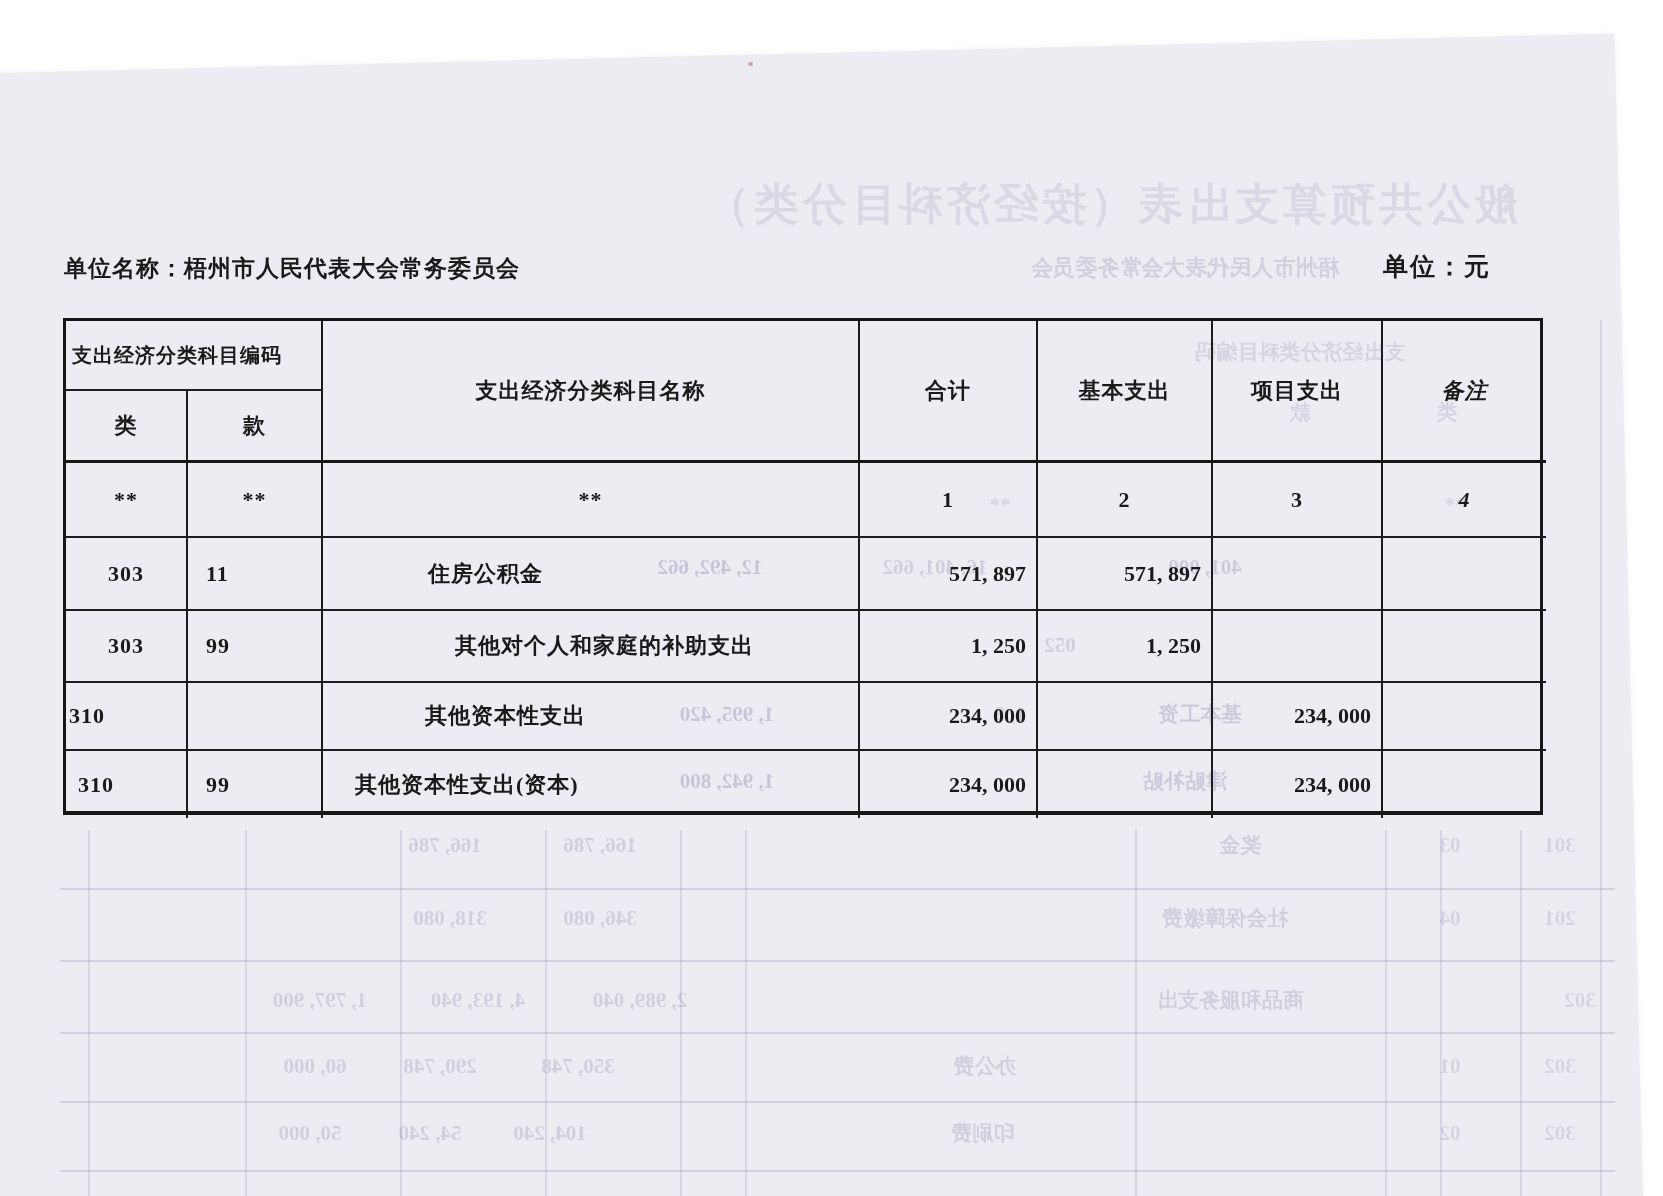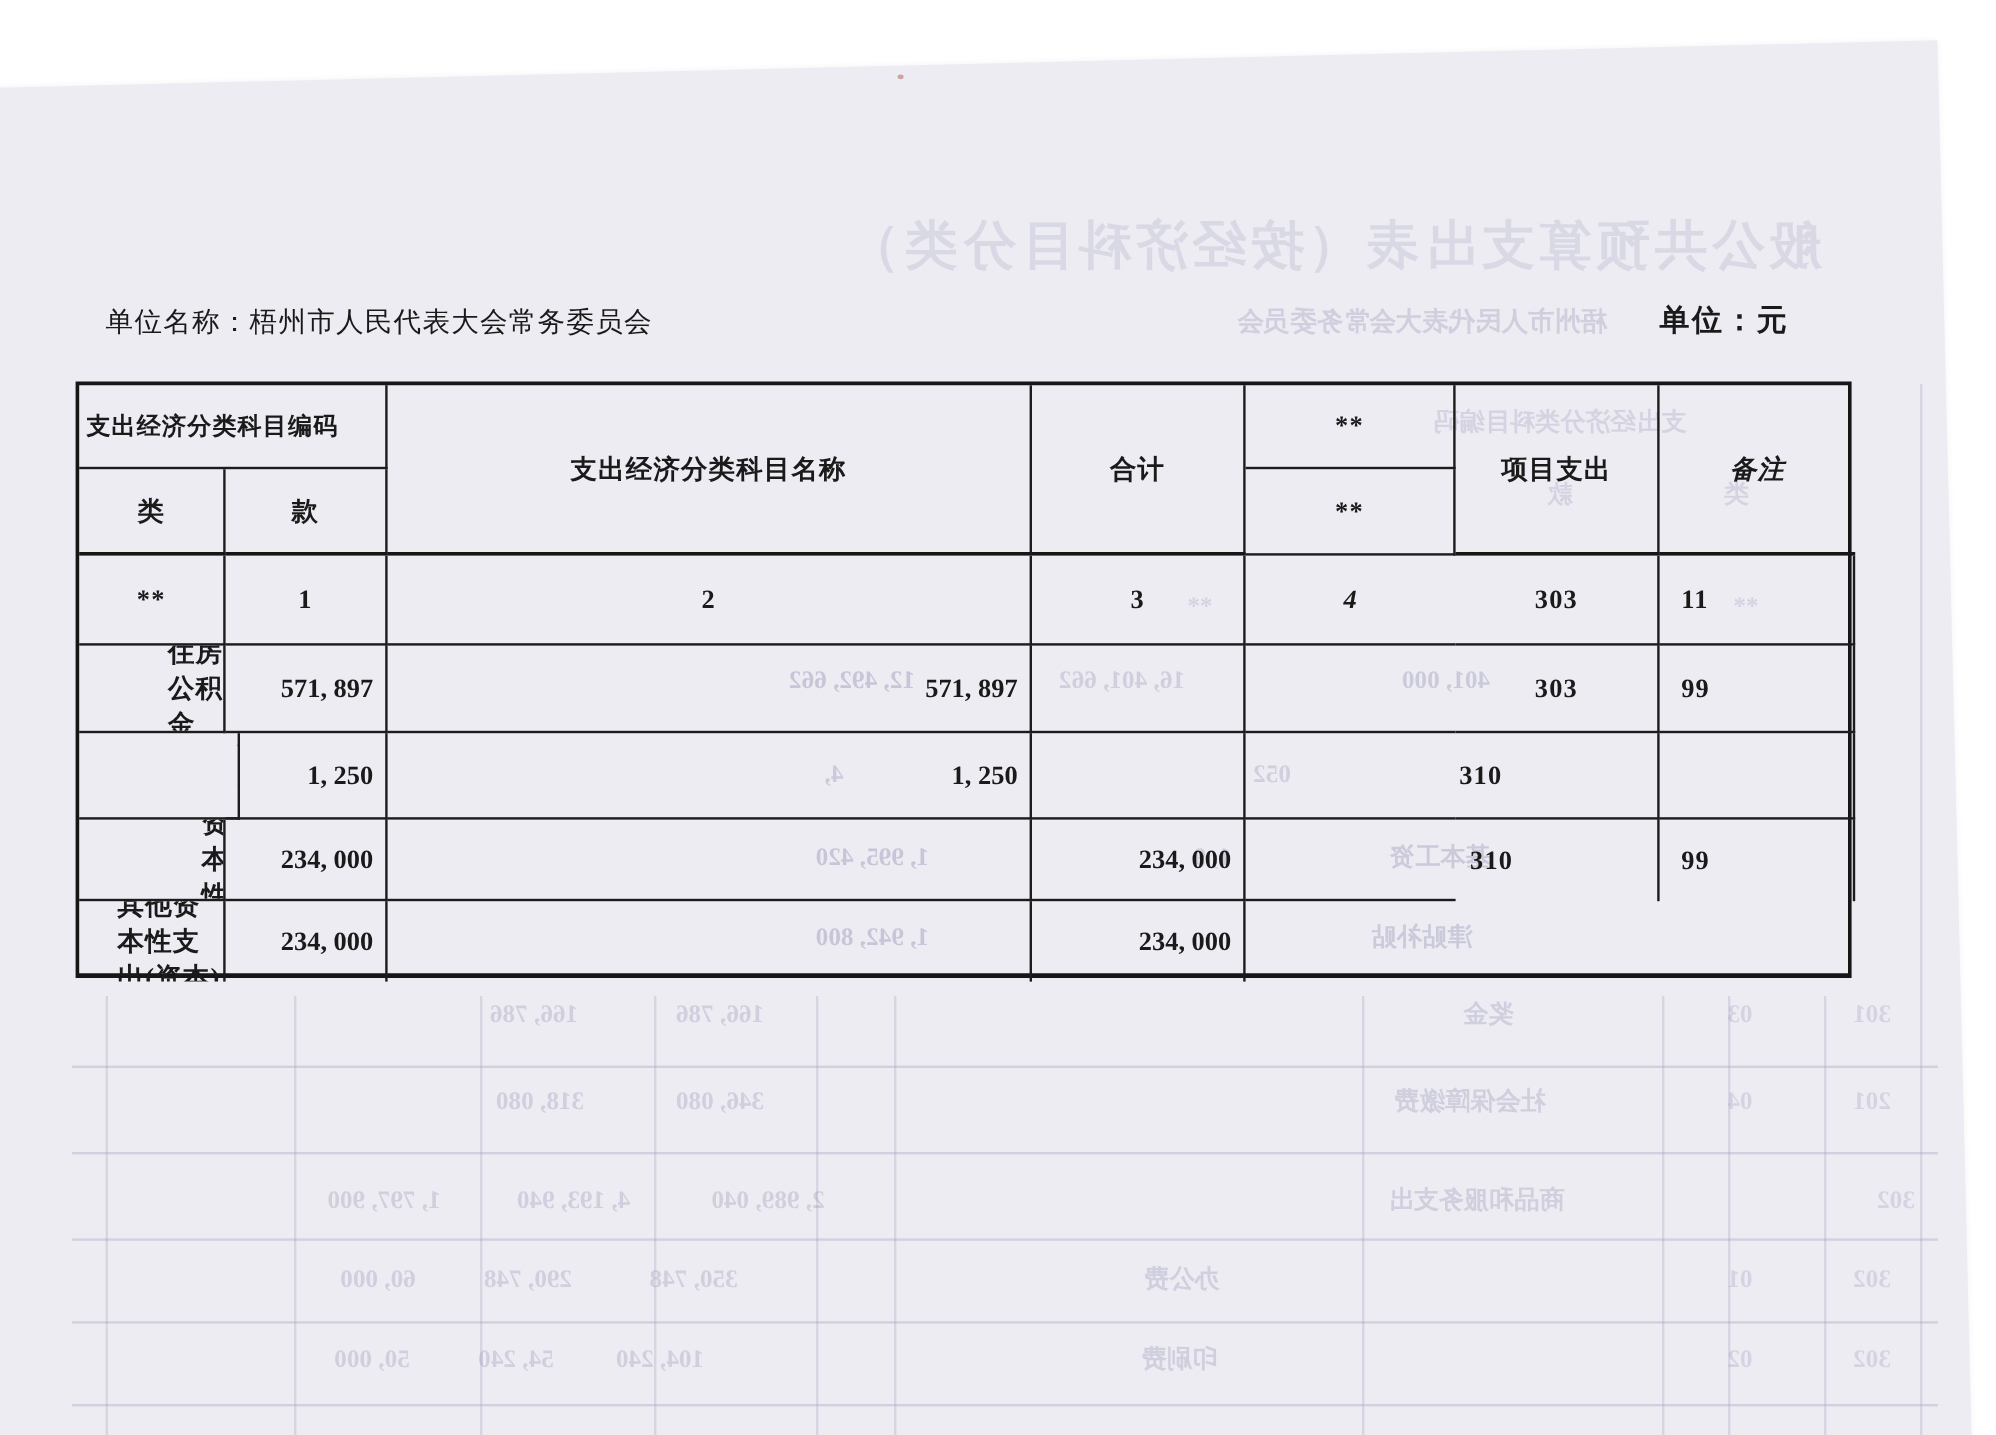--- a/index.html
+++ b/index.html
@@ -18,21 +18,21 @@
   .bleed{position:absolute;transform:translate(-50%,-50%) scaleX(-1);
          color:#8f8db0;white-space:nowrap;font-weight:700;line-height:1;}
   .b21{font-size:21px;} .b22{font-size:22px;} .b44{font-size:44px;letter-spacing:4px;}
   .o20{opacity:.20;} .o25{opacity:.25;} .o30{opacity:.30;} .o35{opacity:.35;} .o40{opacity:.40;}
   .bline{position:absolute;height:2px;background:rgba(152,150,182,.32);}
   .bvline{position:absolute;width:2px;background:rgba(152,150,182,.26);}
   
   #content{z-index:3;}
   #title{position:absolute;left:40px;top:168px;width:1580px;text-align:center;
          font-size:46px;font-weight:700;letter-spacing:3px;}
-  #unitline{position:absolute;left:64px;top:253px;font-size:23px;font-weight:400;letter-spacing:1px;margin-left:24px;}
+  #unitline{position:absolute;left:64px;top:253px;font-size:23px;font-weight:700;letter-spacing:1px;}
   #unitcur{position:absolute;left:1383px;top:250px;font-size:25px;font-weight:700;letter-spacing:2px;}
   
   #budget-table{position:absolute;left:63px;top:318px;width:1480px;height:497px;
         display:grid;box-sizing:border-box;
         grid-template-columns:122px 135px 537px 178px 175px 170px 163px;
         grid-template-rows:70px 72px 75px 73px 72px 68px 67px;
         border:3px solid #161616;border-bottom-width:4px;}
   .cell{box-sizing:border-box;border-right:2px solid #1c1c1c;border-bottom:2px solid #1c1c1c;
         display:flex;align-items:center;justify-content:center;
         font-size:22px;font-weight:700;letter-spacing:1px;overflow:hidden;}
@@ -137,34 +137,35 @@
     <div id="unitline">单位名称：梧州市人民代表大会常务委员会</div>
     <div id="unitcur">单位：元</div>
 
     <div id="budget-table">
 
       <div class="cell" id="hdr-code-group">支出经济分类科目编码</div>
       <div class="cell" id="hdr-class">类</div>
       <div class="cell" id="hdr-section">款</div>
       <div class="cell" id="hdr-name">支出经济分类科目名称</div>
       <div class="cell" id="hdr-total">合计</div>
+      <div class="cell" id="hdr-basic">基本支出</div>
       <div class="cell" id="hdr-project">项目支出</div>
       <div class="cell lastcol" id="hdr-remark">备注</div>
 
       <div class="cell codecell">**</div>
       <div class="cell codecell">**</div>
       <div class="cell codecell">**</div>
       <div class="cell codecell">1</div>
       <div class="cell codecell">2</div>
       <div class="cell codecell">3</div>
       <div class="cell codecell lastcol">4</div>
 
       <div class="cell codecell">303</div>
       <div class="cell codecell" style="justify-content:flex-start;padding-left:18px;">11</div>
-      <div class="cell name" style="padding-left:74px;">住房公积金</div>
+      <div class="cell name" style="padding-left:105px;">住房公积金</div>
       <div class="cell num">571, 897</div>
       <div class="cell num">571, 897</div>
       <div class="cell num"></div>
       <div class="cell lastcol"></div>
 
       <div class="cell codecell">303</div>
       <div class="cell codecell" style="justify-content:flex-start;padding-left:18px;">99</div>
       <div class="cell name" style="padding-left:132px;">其他对个人和家庭的补助支出</div>
       <div class="cell num">1, 250</div>
       <div class="cell num">1, 250</div>

